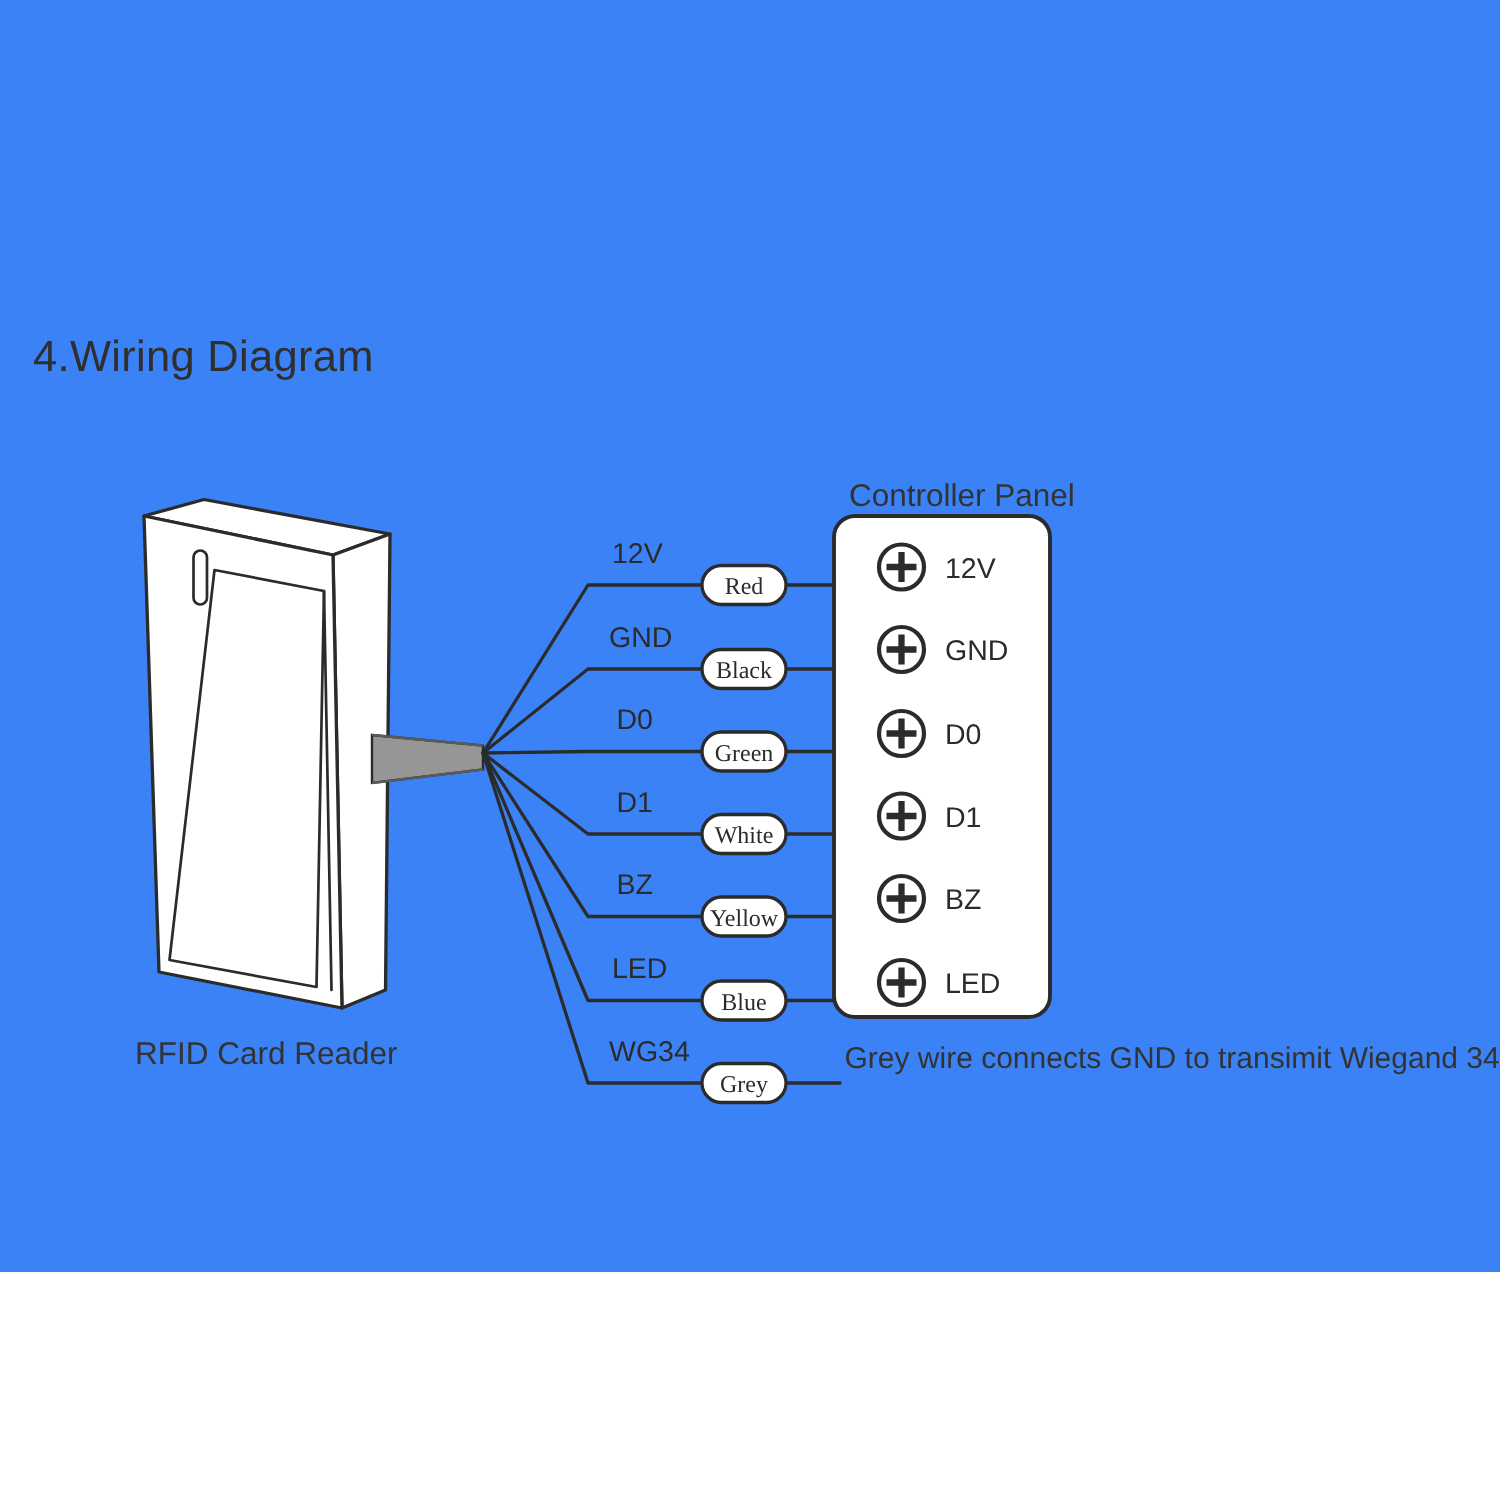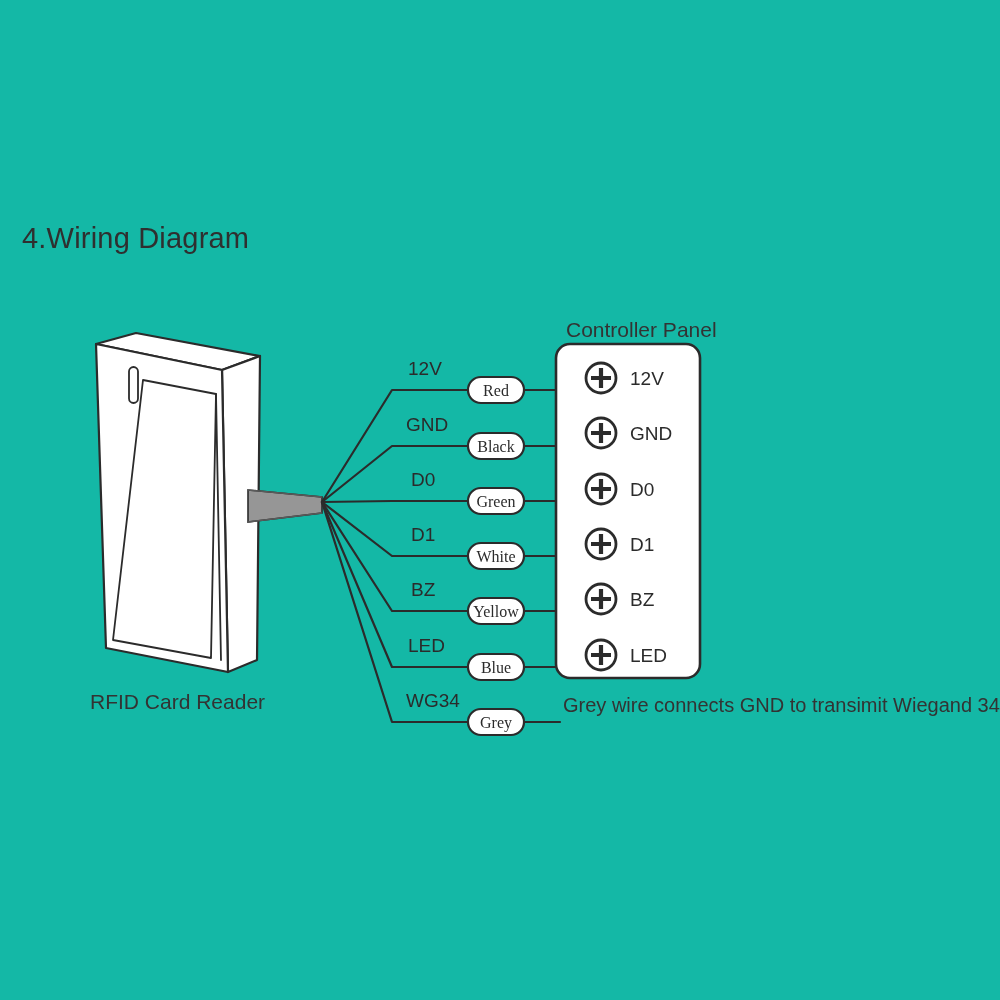--- a/index.html
+++ b/index.html
@@ -12,22 +12,22 @@
     width: 1000px;
     height: 1000px;
     font-family: "Liberation Sans", sans-serif;
     color: #2b2b2b;
     overflow: hidden;
     position: relative;
   }
   #page {
     position: relative;
     width: 1000px;
-    height: 1000px;
-    background: #14b8a6;
+    height: 848px;
+    background: #3b82f6;
   }
   .page-title {
     position: absolute;
     left: 22px;
     top: 222px;
     font-size: 29px;
     font-weight: 400;
     letter-spacing: 0.2px;
     color: #2f2f2f;
     white-space: nowrap;

